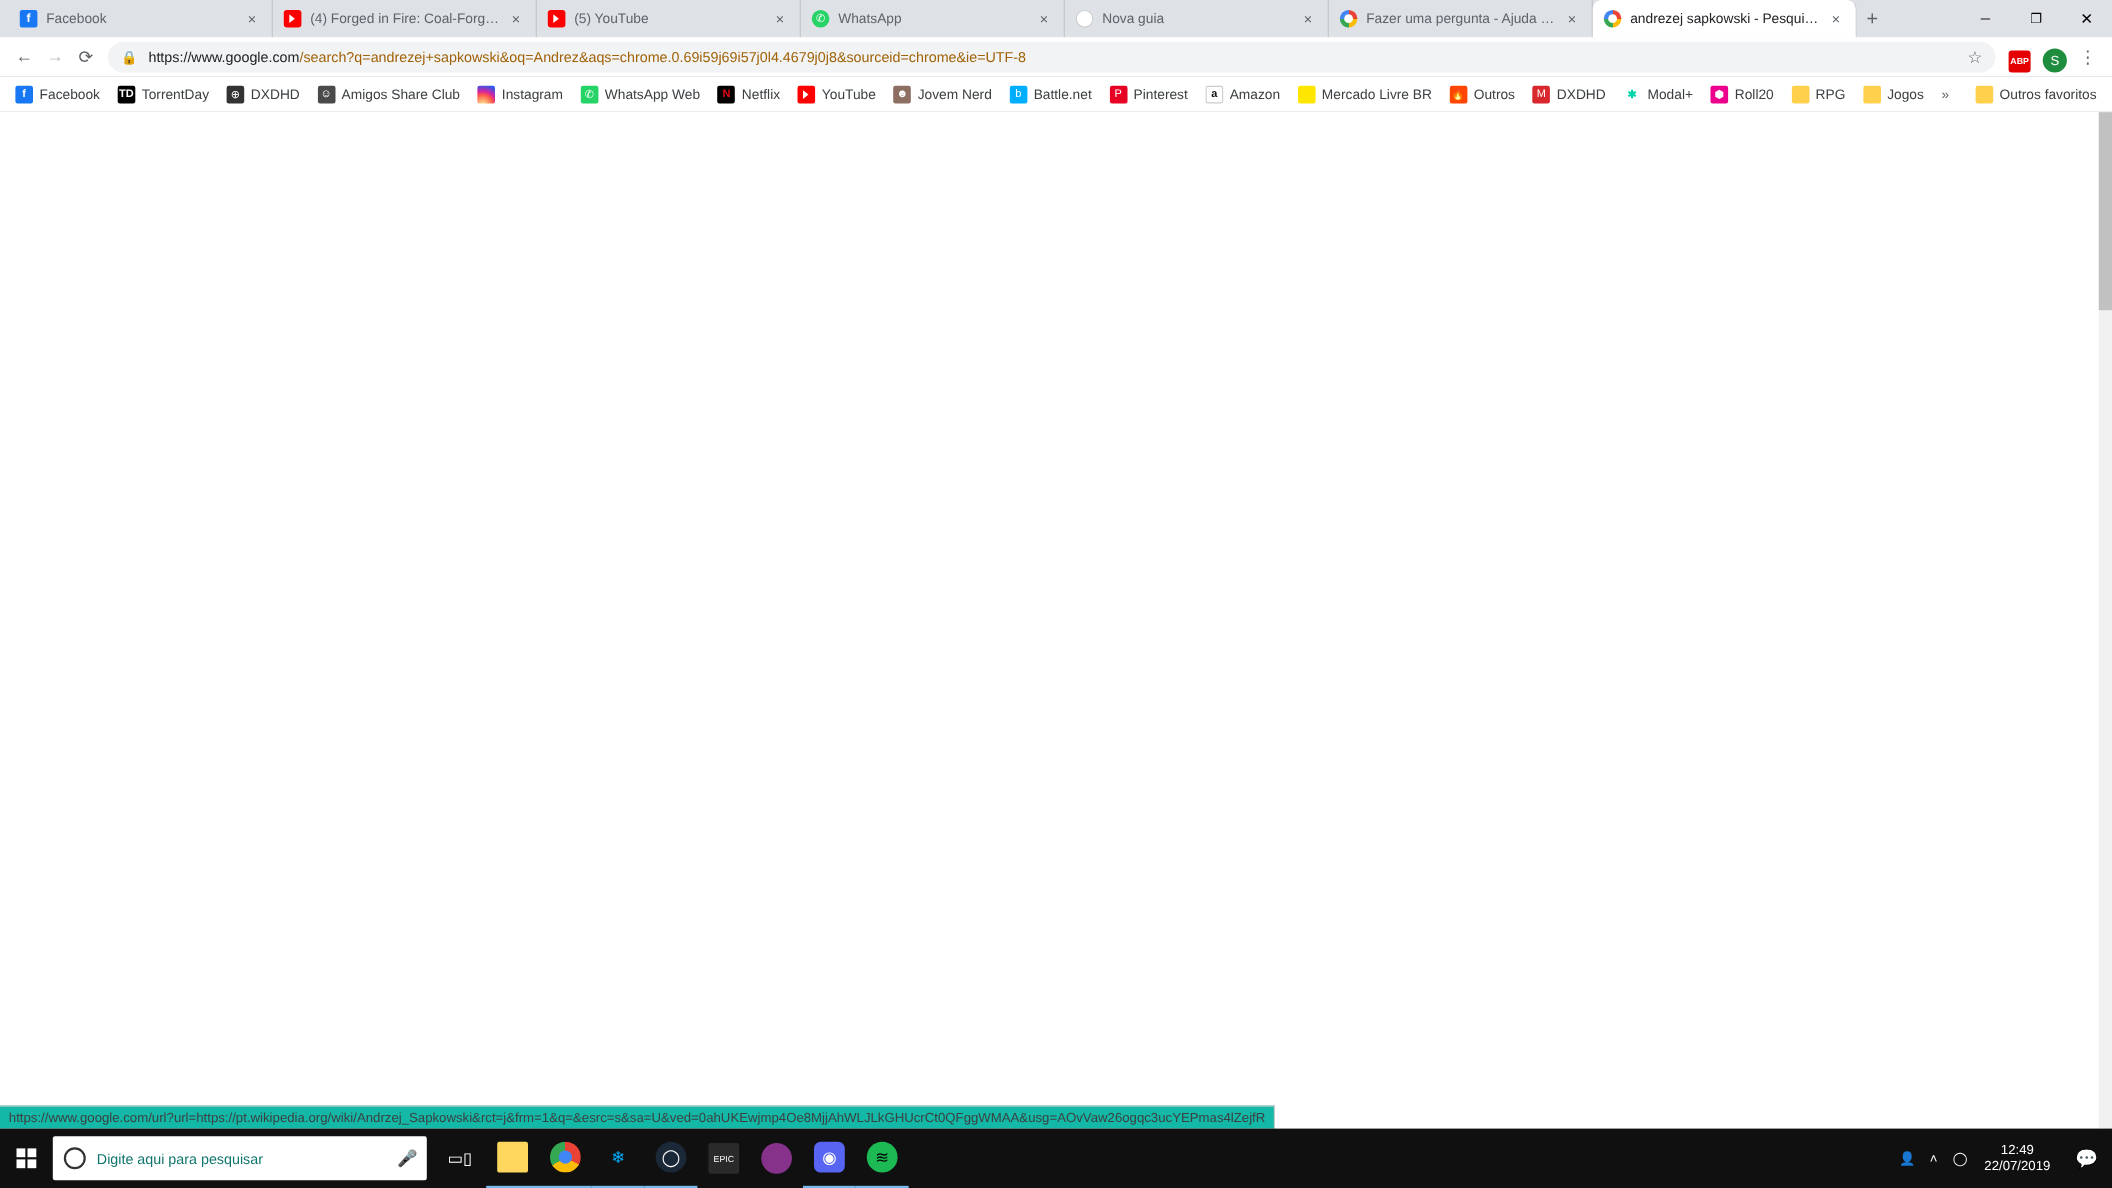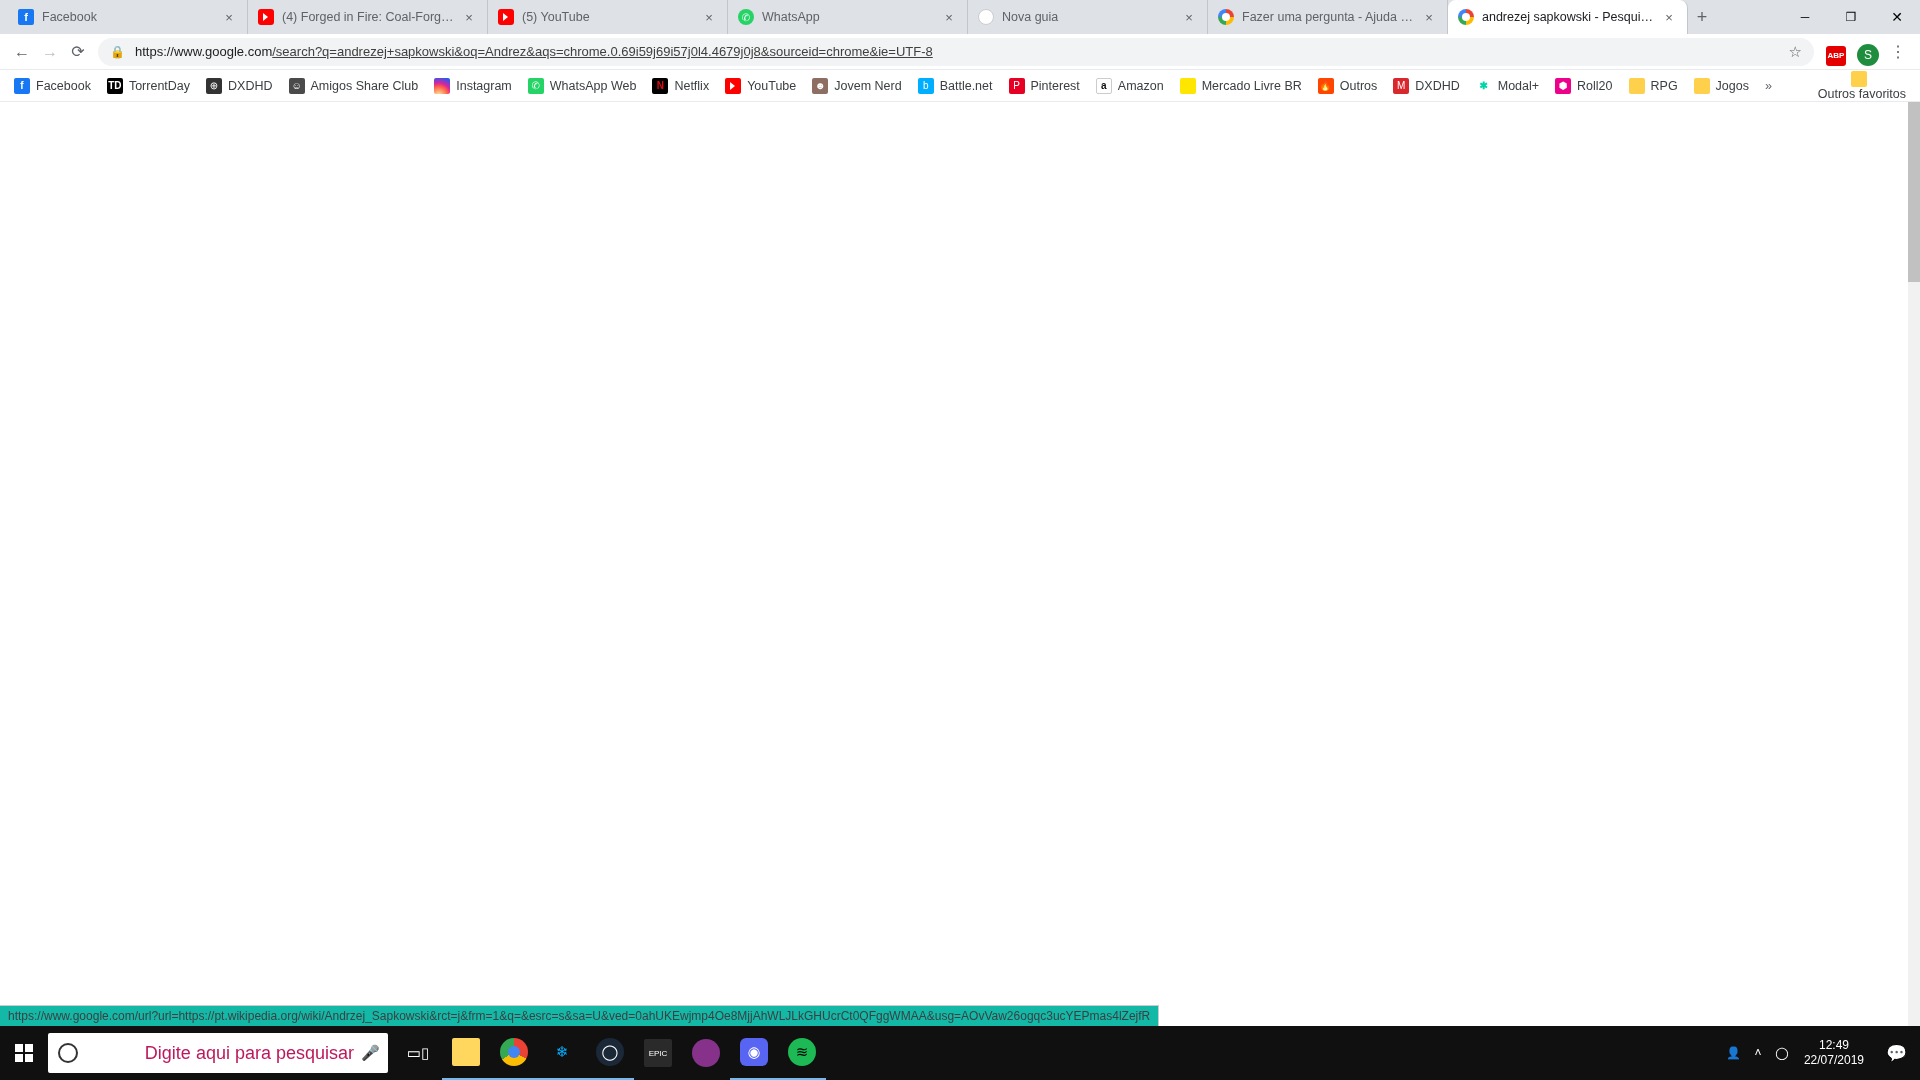--- a/index.html
+++ b/index.html
@@ -27,33 +27,33 @@
   .fav-go::after { content:""; position:absolute; inset:4px; background:#fff; border-radius:50%; }
   .fav-none { background:#fff; border:1px solid #ccc; border-radius:50%; }
 
   
   .toolbar { display:flex; align-items:center; height:36px; background:#fff; padding:0 8px; border-bottom:1px solid #e8eaed; }
   .nav-btn { width:28px; height:28px; display:flex; align-items:center; justify-content:center; color:#5f6368; font-size:16px; }
   .nav-btn.disabled { color:#bdc1c6; }
   .omnibox { flex:1; height:28px; background:#f1f3f4; border-radius:14px; display:flex; align-items:center; padding:0 12px; margin:0 6px; font-size:13px; color:#202124; }
   .omnibox .lock { font-size:12px; color:#5f6368; margin-right:10px; }
   .omnibox .url-host { color:#202124; }
-  .omnibox .url-rest { color:#404040;text-decoration:underline; }
+  .omnibox .url-rest { color:#a16207; }
   .omnibox .star { margin-left:auto; color:#5f6368; font-size:15px; }
   .ext-icon { width:28px; height:28px; display:flex; align-items:flex-end; justify-content:center; margin:0 2px; }
   .abp { width:20px; height:20px; background:#e40000; color:#fff; font-size:8px; font-weight:bold; border-radius:3px; display:flex; align-items:center; justify-content:center; }
   .avatar { width:22px; height:22px; background:#1e8e3e; color:#fff; border-radius:50%; display:flex; align-items:center; justify-content:center; font-size:12px; font-weight:500; }
   .menu-dots { width:28px; display:flex; align-items:center; justify-content:center; color:#5f6368; font-size:16px; }
 
   
   .bookmarks { display:flex; align-items:center; height:32px; background:#fff; padding:0 6px; border-bottom:1px solid #e8eaed; font-size:12.5px; }
   .bm { display:flex; align-items:center; padding:0 8px; height:26px; color:#3c4043; cursor:default; }
   .bm .bmi { width:16px; height:16px; margin-right:6px; display:flex; align-items:center; justify-content:center; font-size:10px; border-radius:2px; }
   .bm-overflow { padding:0 8px; color:#5f6368; }
-  .bm-other { margin-left:auto; display:flex; align-items:center; padding:0 8px; color:#3c4043;flex-direction:column; }
+  .bm-other { margin-left:auto; display:flex; align-items:center; padding:0 8px; color:#3c4043; }
   .bm-other .bmi { width:16px; height:16px; margin-right:6px; background:#ffd04c; border-radius:2px; }
   .folder-ic { background:#ffd04c; }
 
   .bmi-td { background:#000; color:#fff; font-weight:bold; }
   .bmi-dx { background:#333; color:#fff; border-radius:50%; }
   .bmi-asc { background:#4a4a4a; color:#fff; border-radius:50%; }
   .bmi-ig { background:radial-gradient(circle at 30% 110%,#fdf497 0,#fd5949 45%,#d6249f 60%,#285AEB 90%); border-radius:5px; }
   .bmi-nf { background:#000; color:#e50914; font-weight:bold; }
   .bmi-jn { background:#8d6e63; color:#fff; border-radius:50%; }
   .bmi-bn { background:#00aeff; color:#fff; }
@@ -73,21 +73,21 @@
   
   .status-bar { position:absolute; left:0; bottom:54px; background:#14b8a6; color:#3c4043; font-size:12px; padding:3px 8px; max-width:1200px; white-space:nowrap; overflow:hidden; text-overflow:ellipsis; border-right:1px solid #ccc; border-top:1px solid #ccc; }
 
   
   .taskbar { position:absolute; left:0; right:0; bottom:0; height:54px; background:#101010; display:flex; align-items:center; }
   .tb-start { width:48px; height:100%; display:flex; align-items:center; justify-content:center; }
   .win-logo { width:18px; height:18px; display:grid; grid-template-columns:1fr 1fr; grid-template-rows:1fr 1fr; gap:2px; }
   .win-logo span { background:#fff; }
   .tb-search { flex:0 0 340px; height:40px; background:#fff; border-radius:2px; display:flex; align-items:center; margin-right:6px; }
   .tb-search .circle { width:20px; height:20px; border:2px solid #333; border-radius:50%; margin:0 10px; }
-  .tb-search .text { flex:1; color:#be185d; font-size:18px;text-align:right; }
+  .tb-search .text { flex:1; color:#0f766e; font-size:13px; }
   .tb-search .mic { width:34px; display:flex; align-items:center; justify-content:center; color:#555; font-size:15px; }
   .tb-btn { width:48px; height:100%; display:flex; align-items:center; justify-content:center; }
   .tb-icon { width:28px; height:28px; display:flex; align-items:center; justify-content:center; font-size:15px; border-radius:2px; }
   .running { border-bottom:2px solid #76b9ed; }
   .ic-taskview { color:#fff; }
   .ic-explorer { background:#ffd75e; }
   .ic-chrome { background:radial-gradient(circle at 50% 50%,#fff 0 25%,transparent 26%),conic-gradient(#ea4335 0 33%,#fbbc05 0 66%,#34a853 0); border-radius:50%; position:relative; }
   .ic-chrome::after{content:"";position:absolute;inset:8px;border-radius:50%;background:#4285f4;}
   .ic-blizzard { color:#00aeff; }
   .ic-steam { background:#1b2838; border-radius:50%; color:#fff; }

